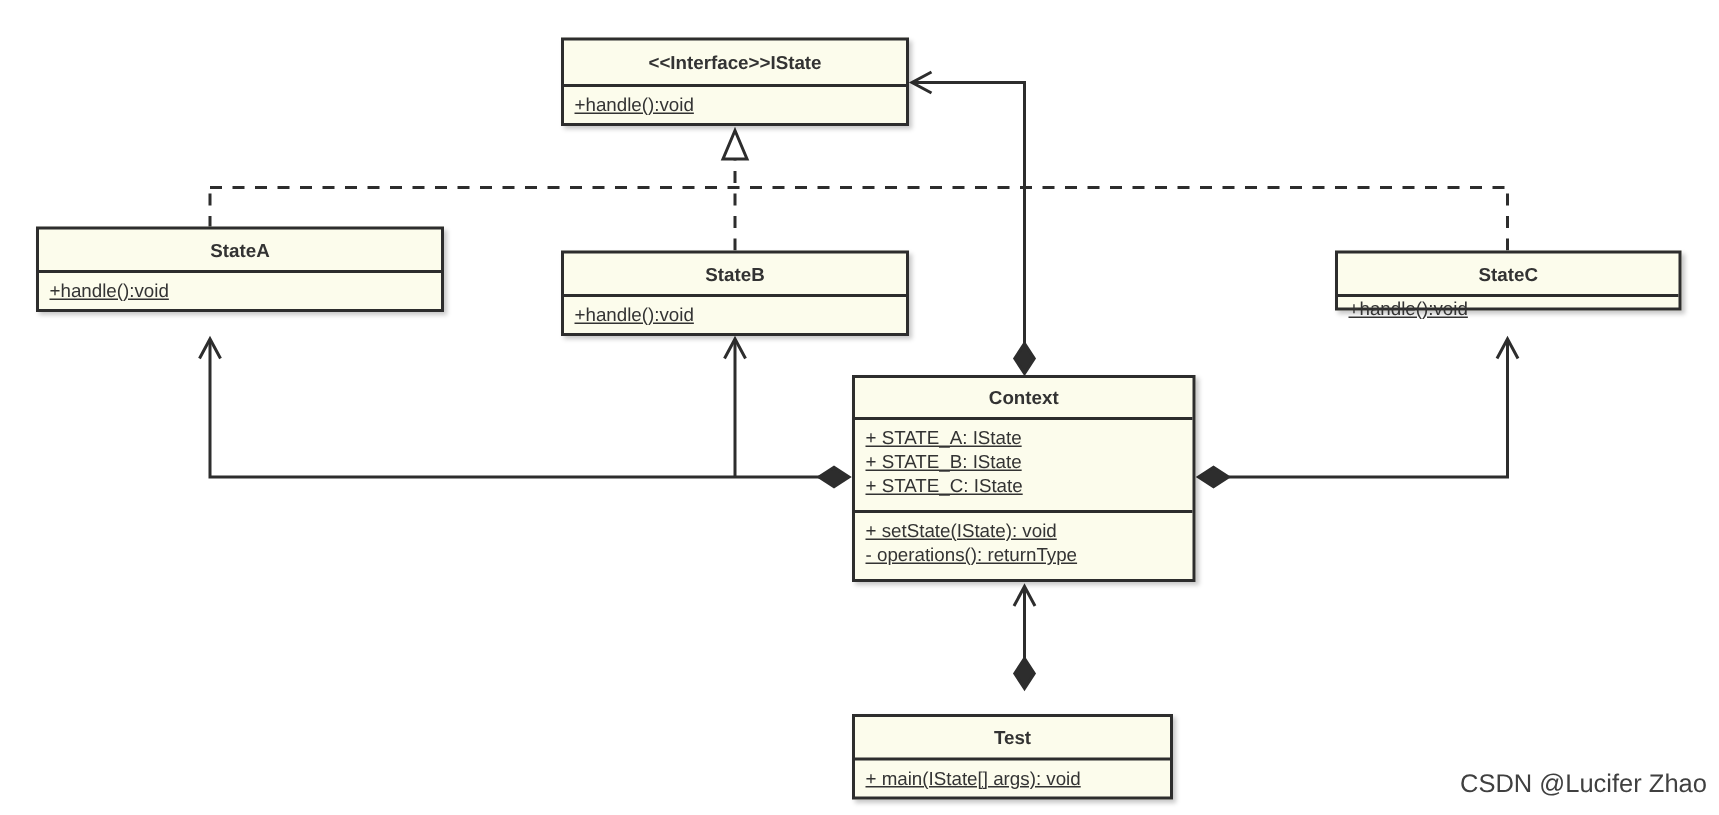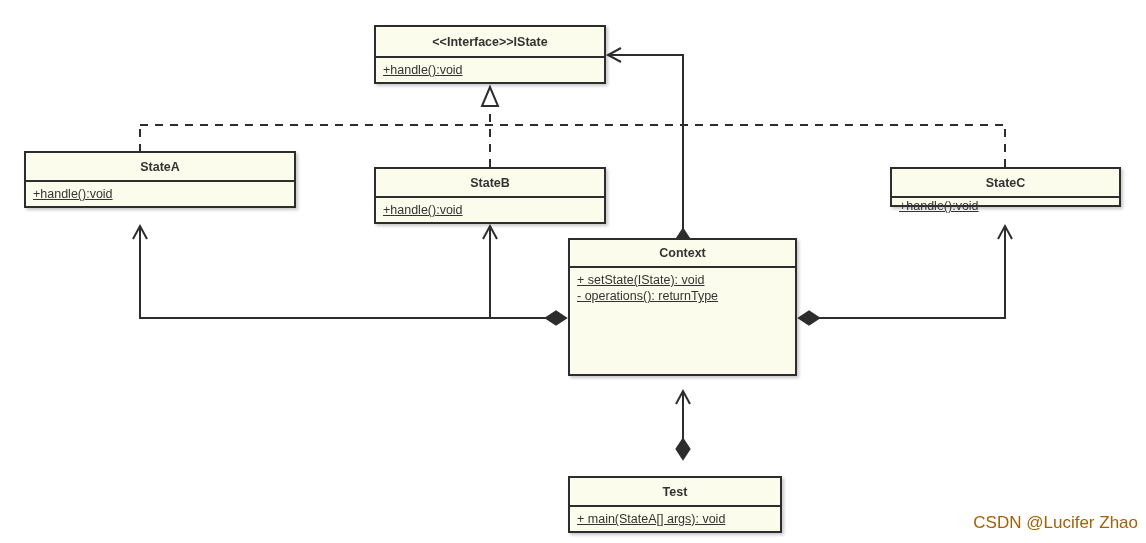--- a/index.html
+++ b/index.html
@@ -40,30 +40,30 @@
   .uml-row { white-space: nowrap; text-decoration: underline; }
 
   .single .uml-title { height: 29px; }
   .single .uml-section { display: flex; align-items: center; padding-top: 0; padding-bottom: 0; }
 
   #box-istate  { left: 374px; top: 25px;  width: 232px; height: 59px; }
   #box-istate .uml-title { height: 31px; }
   #box-statea  { left: 24px;  top: 151px; width: 272px; height: 57px; }
   #box-stateb  { left: 374px; top: 167px; width: 232px; height: 57px; }
   #box-statec  { left: 890px; top: 167px; width: 231px; height: 40px; }
-  #box-context { left: 568px; top: 238px; width: 229px; height: 138px; }
+  #box-context { left: 568px; top: 250px; width: 229px; height: 138px; }
   #box-context .uml-title { height: 28px; }
   #box-test    { left: 568px; top: 476px; width: 214px; height: 57px; }
 
   .watermark {
     position: absolute;
     right: 8px;
     bottom: 10px;
     font-size: 17px;
-    color: #a16207;
+    color: #404040;
     z-index: 3;
   }
 </style>
 </head>
 <body>
 
 <div id="canvas">
 
   <svg id="edges" width="1146" height="543" viewBox="0 0 1146 543" fill="none" stroke="#2d2d2d" stroke-width="2">
 
@@ -131,28 +131,33 @@
 
   <div id="box-statec" class="uml-box single">
     <div class="uml-title">StateC</div>
     <div class="uml-section">
       <div class="uml-row">+handle():void</div>
     </div>
   </div>
 
   <div id="box-context" class="uml-box">
     <div class="uml-title">Context</div>
+    <div class="uml-section divided">
+      <div class="uml-row">+ STATE_A: IState</div>
+      <div class="uml-row">+ STATE_B: IState</div>
+      <div class="uml-row">+ STATE_C: IState</div>
+    </div>
     <div class="uml-section">
       <div class="uml-row">+ setState(IState): void</div>
       <div class="uml-row">- operations(): returnType</div>
     </div>
   </div>
 
   <div id="box-test" class="uml-box single">
     <div class="uml-title">Test</div>
     <div class="uml-section">
-      <div class="uml-row">+ main(StateA[] args): void</div>
+      <div class="uml-row">+ main(IState[] args): void</div>
     </div>
   </div>
 
   <div class="watermark">CSDN @Lucifer Zhao</div>
 
 </div>
 
 </body></html>

